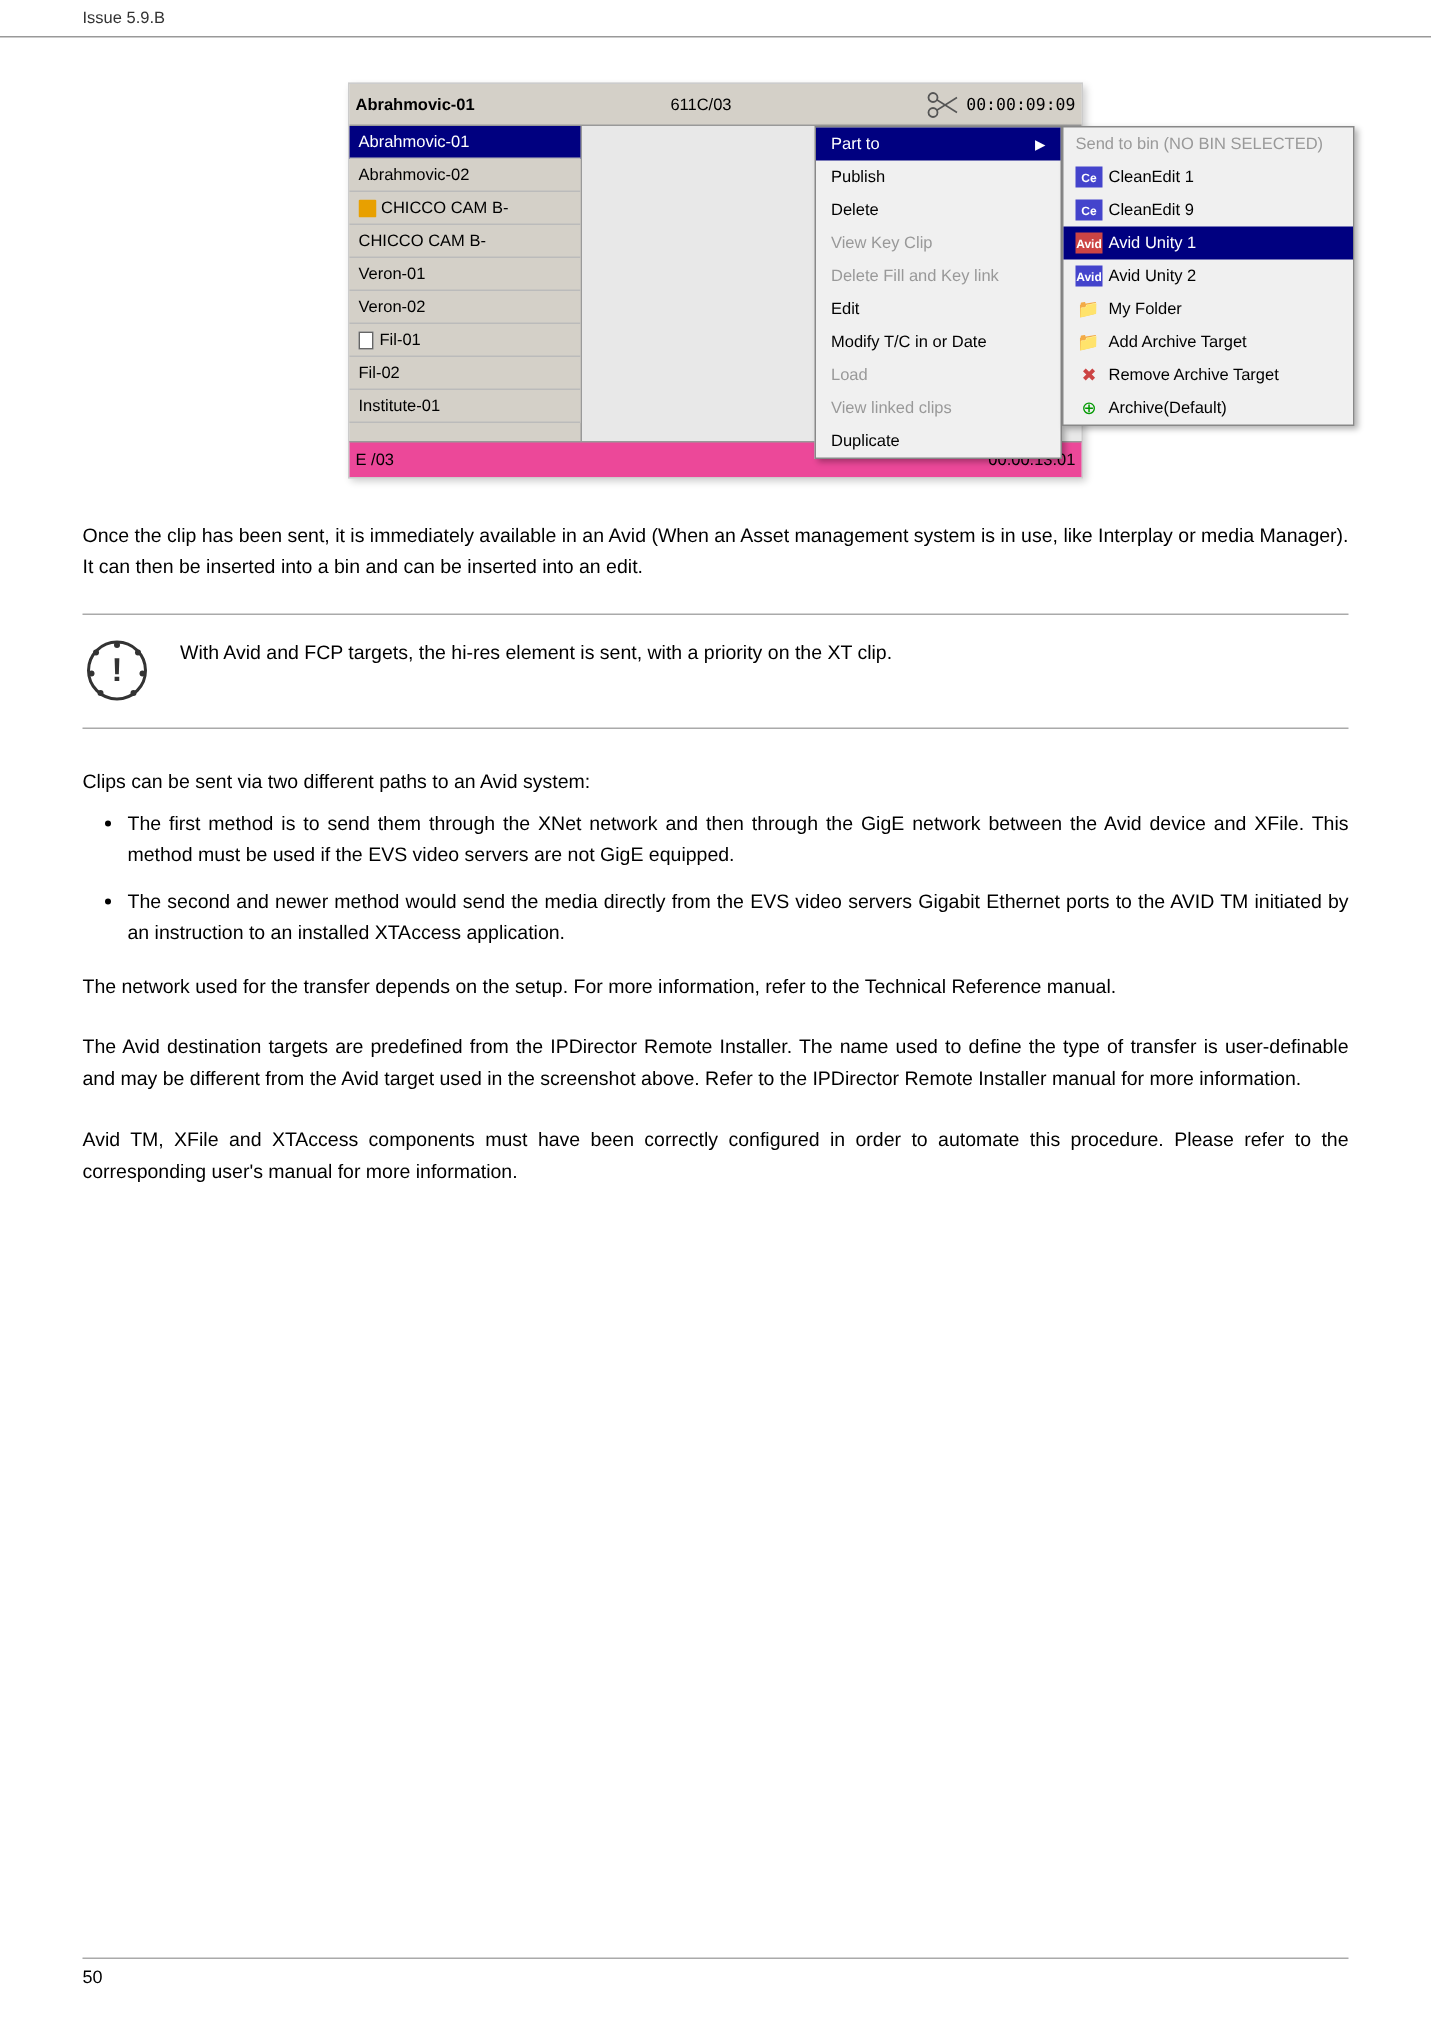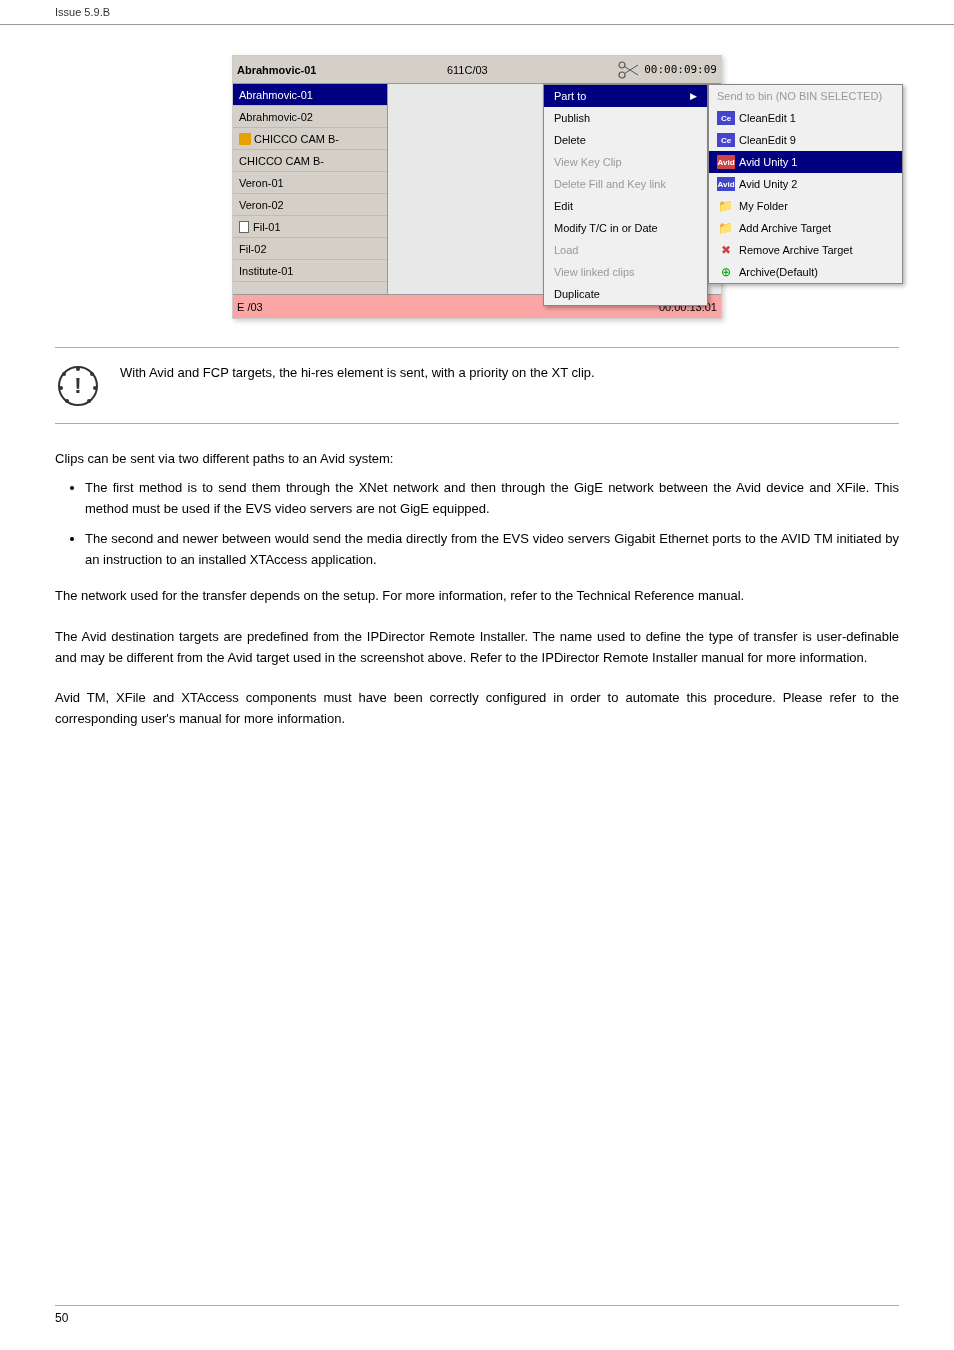--- a/index.html
+++ b/index.html
@@ -189,21 +189,21 @@
     }
     .icon-archive {
       color: #009900;
       font-size: 12px;
     }
 
     
     .app-bottom-bar {
       display: flex;
       align-items: center;
-      background: #fca5a5;
+      background: #ec4899;
       border-top: 1px solid #999;
       padding: 2px 4px;
       height: 24px;
       justify-content: space-between;
       clear: both;
     }
 
     
     .body-text {
       font-size: 13px;
@@ -420,20 +420,21 @@
         </div>
       </div>
 
       <div class="app-bottom-bar">
         <span>E /03</span>
         <span>00:00:13:01</span>
       </div>
     </div>
   </div>
 
+  <p class="body-text">Once the clip has been sent, it is immediately available in an Avid (When an Asset management system is in use, like Interplay or media Manager). It can then be inserted into a bin and can be inserted into an edit.</p>
 
   <div class="note-box">
     <div class="note-icon">
       <svg width="42" height="42" viewBox="0 0 42 42">
 
         <circle cx="21" cy="21" r="19" fill="none" stroke="#333" stroke-width="2"></circle>
         <text x="21" y="28" text-anchor="middle" font-size="22" font-weight="bold" fill="#333">!</text>
 
         <circle cx="21" cy="4" r="2" fill="#333"></circle>
         <circle cx="35" cy="9" r="2" fill="#333"></circle>
@@ -445,21 +446,21 @@
       </svg>
     </div>
     <p class="note-text">With Avid and FCP targets, the hi-res element is sent, with a priority on the XT clip.</p>
   </div>
 
   <p class="body-text" style="margin-bottom:8px;">Clips can be sent via two different paths to an Avid system:</p>
 
   <div class="bullet-section">
     <ul class="bullet-list">
       <li>The first method is to send them through the XNet network and then through the GigE network between the Avid device and XFile. This method must be used if the EVS video servers are not GigE equipped.</li>
-      <li>The second and newer between would send the media directly from the EVS video servers Gigabit Ethernet ports to the AVID TM initiated by an instruction to an installed XTAccess application.</li>
+      <li>The second and newer method would send the media directly from the EVS video servers Gigabit Ethernet ports to the AVID TM initiated by an instruction to an installed XTAccess application.</li>
     </ul>
   </div>
 
   <p class="body-text">The network used for the transfer depends on the setup. For more information, refer to the Technical Reference manual.</p>
   <p class="body-text">The Avid destination targets are predefined from the IPDirector Remote Installer. The name used to define the type of transfer is user-definable and may be different from the Avid target used in the screenshot above. Refer to the IPDirector Remote Installer manual for more information.</p>
   <p class="body-text">Avid TM, XFile and XTAccess components must have been correctly configured in order to automate this procedure. Please refer to the corresponding user's manual for more information.</p>
 
 </div>
 
 <div class="page-footer">

